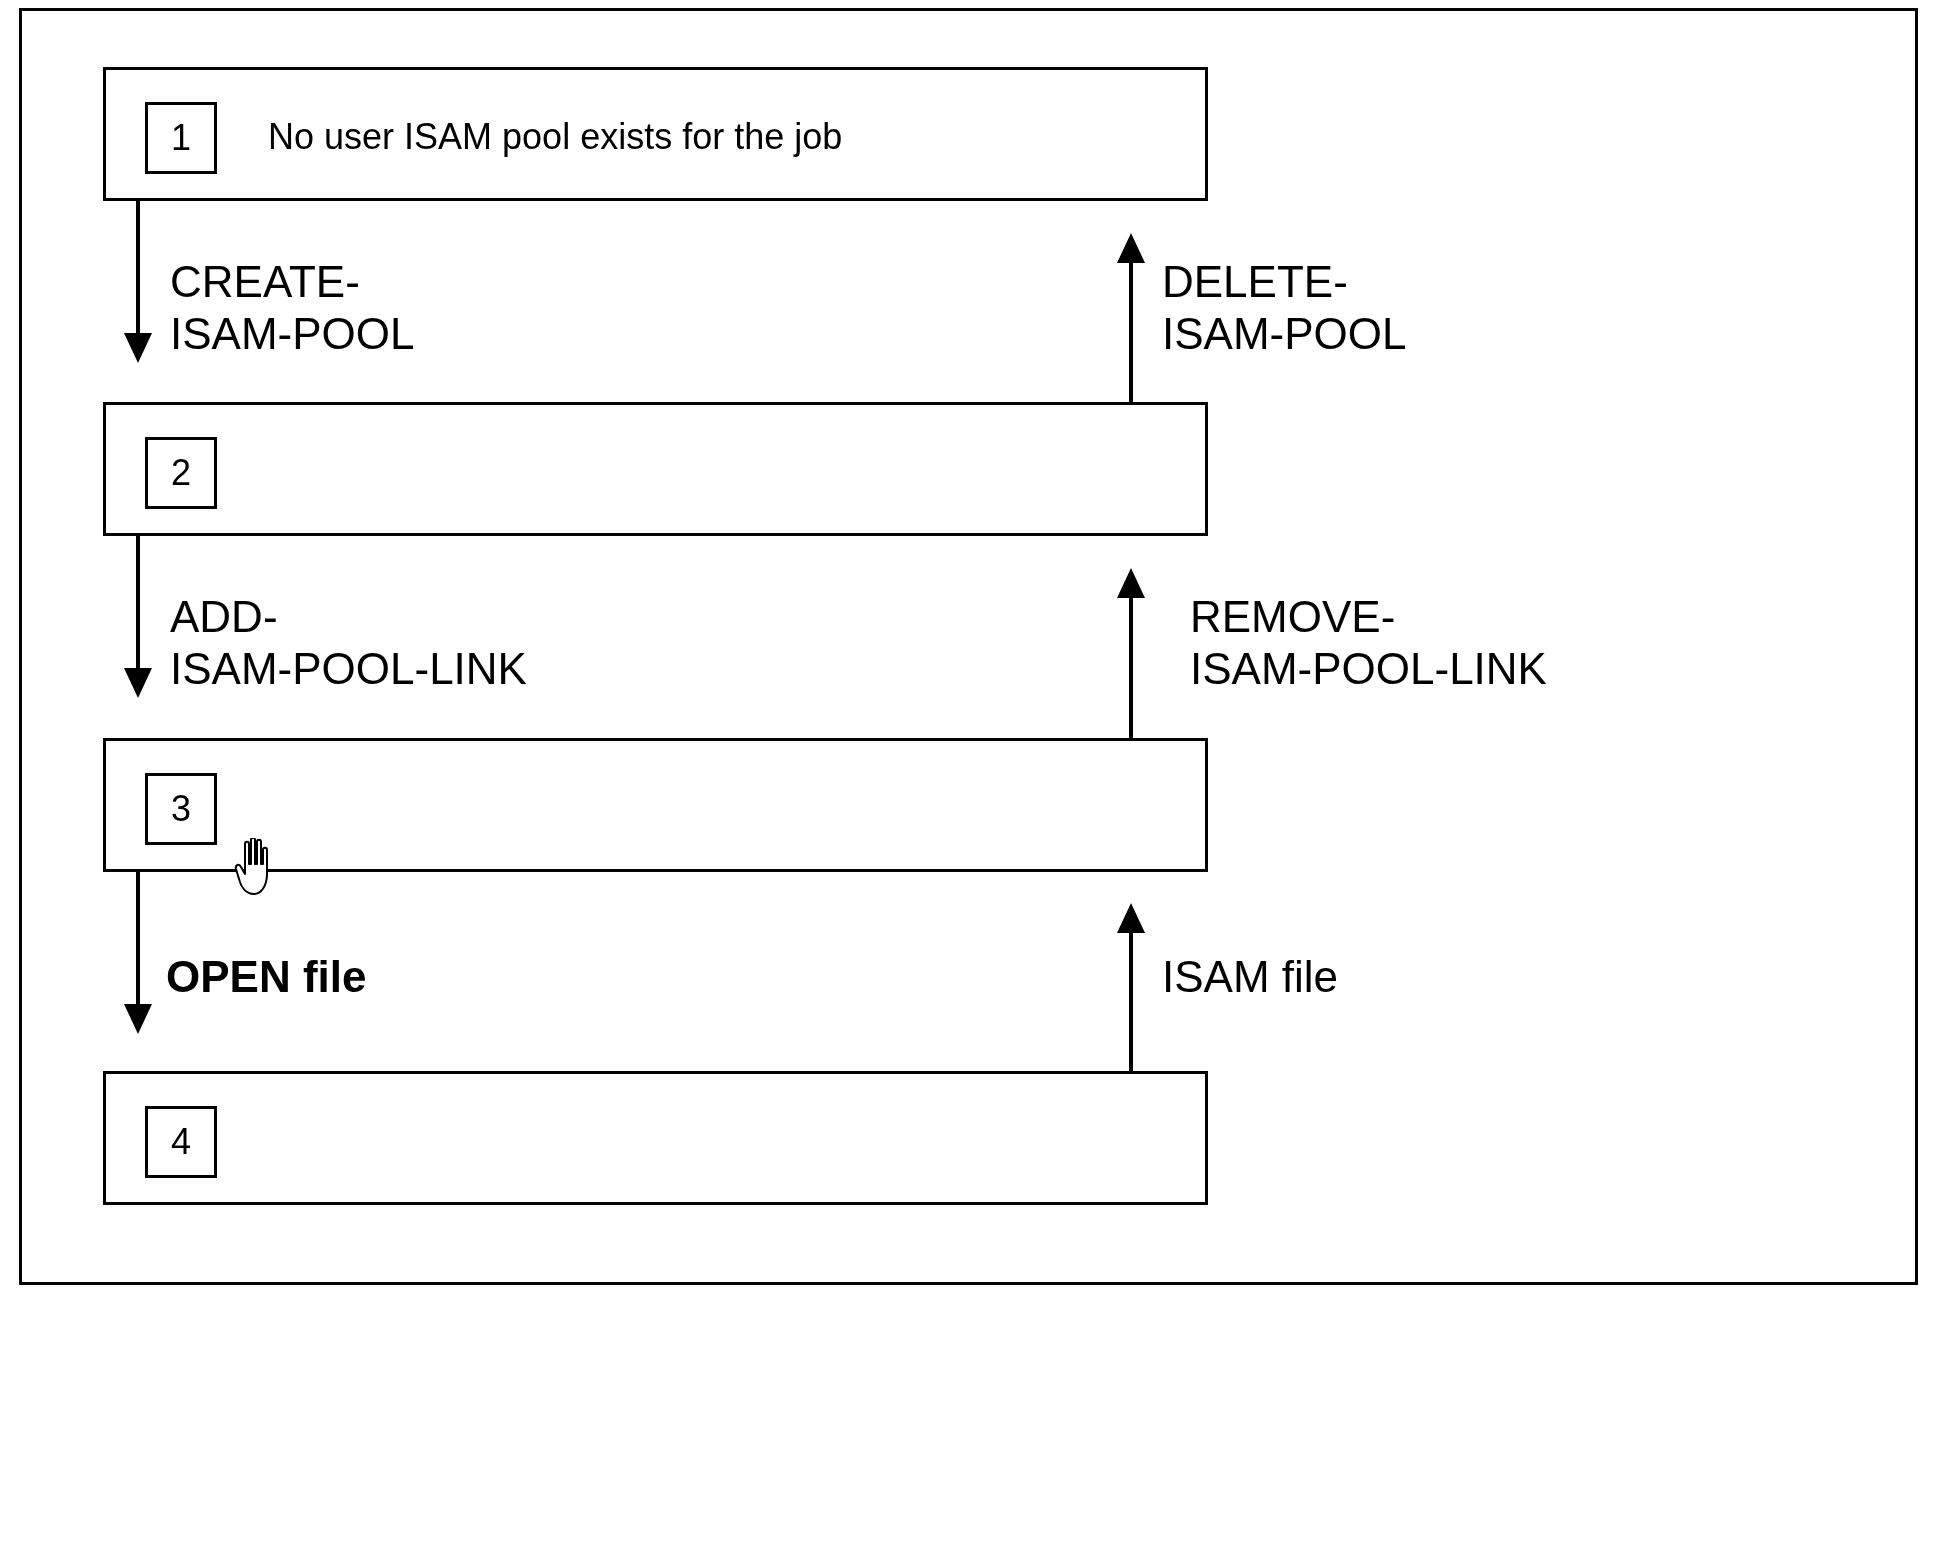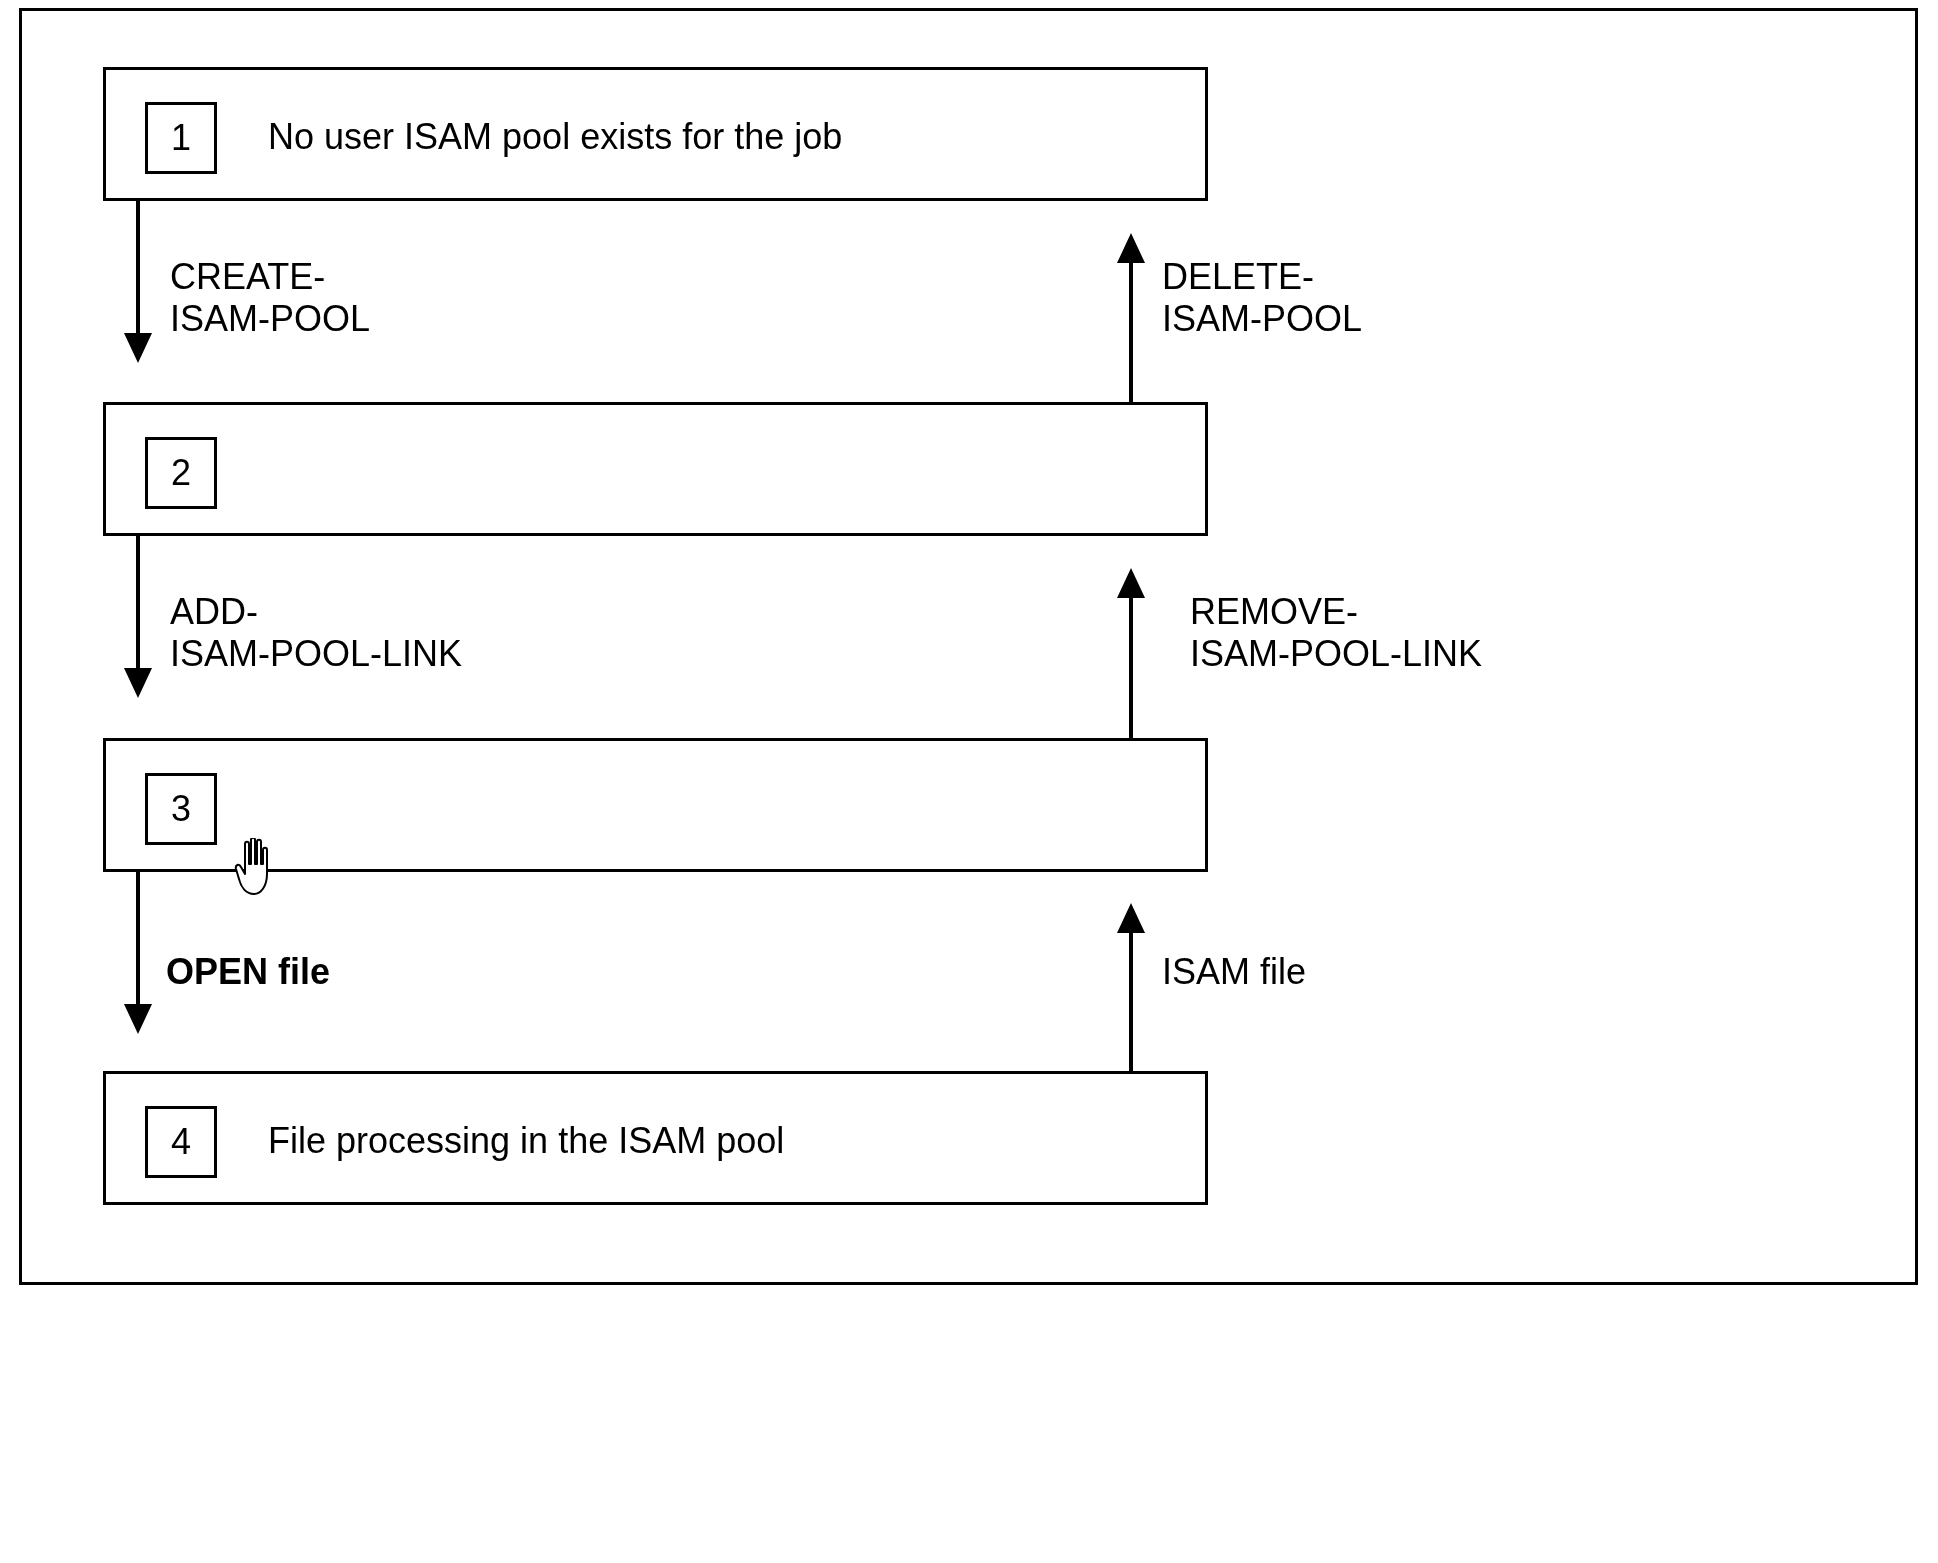--- a/index.html
+++ b/index.html
@@ -79,21 +79,21 @@
   }
   .arrow-up{
     position:absolute;
     width:0;height:0;
     border-left:14px solid transparent;
     border-right:14px solid transparent;
     border-bottom:30px solid #000000;
   }
   .edge-label{
     position:absolute;
-    font-size:36px;
+    font-size:44px;
     line-height:1.18;
     white-space:pre-line;
     color:#000000;
   }
   
   .cursor{
     position:absolute;
     left:232px;top:838px;
     width:46px;height:60px;
     pointer-events:none;
@@ -142,21 +142,20 @@
     <div class="vline" style="left:114px;top:861px;height:135px;"></div>
     <div class="arrow-down" style="left:102px;top:993px;"></div>
     <div class="edge-label" style="left:144px;top:940px;font-weight:bold;">OPEN file</div>
 
     <div class="vline" style="left:1107px;top:920px;height:140px;"></div>
     <div class="arrow-up" style="left:1095px;top:892px;"></div>
     <div class="edge-label" style="left:1140px;top:940px;">ISAM file</div>
 
     <div class="state-box" id="box4" style="top:1060px;">
       <div class="num-box">4</div>
-      <div class="box-text">File processing in the ISAM pool</div>
     </div>
 
   </div>
 
   <div class="cursor">
     <svg width="46" height="60" viewBox="0 0 46 60" xmlns="http://www.w3.org/2000/svg">
       <path d="M13 6 C13 3 17 3 17 6 L17 26 L19 26 L19 2 C19 -1 23 -1 23 2 L23 26 L25 26 L25 4 C25 1 29 1 29 4 L29 26 L31 26 L31 12 C31 9 35 9 35 12 L35 36 C35 48 29 56 22 56 C14 56 9 49 7 41 L4 31 C3 27 7 25 9 29 L13 36 Z" fill="#ffffff" stroke="#000000" stroke-width="2" stroke-linejoin="round"></path>
     </svg>
   </div>
 

